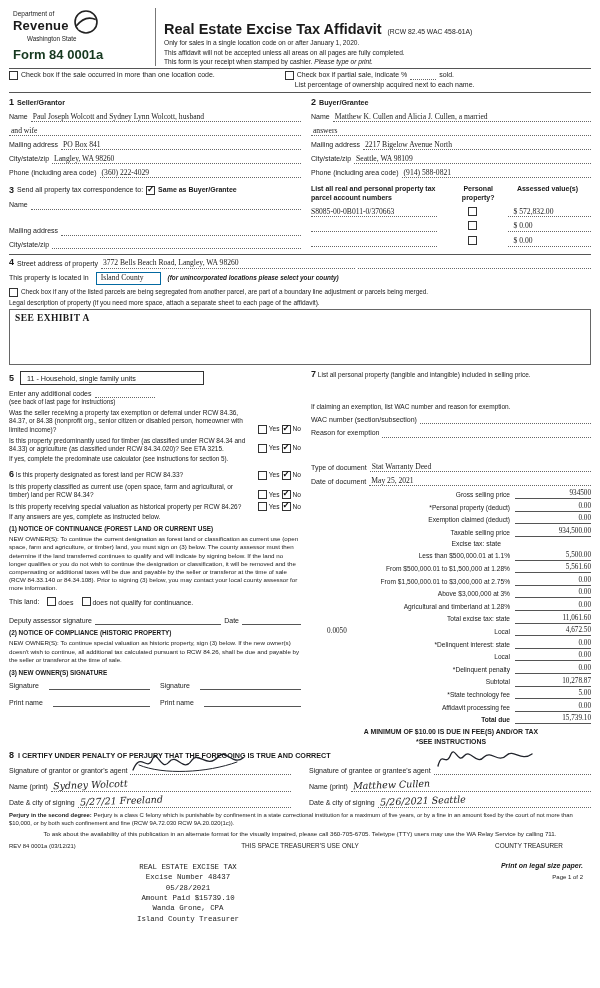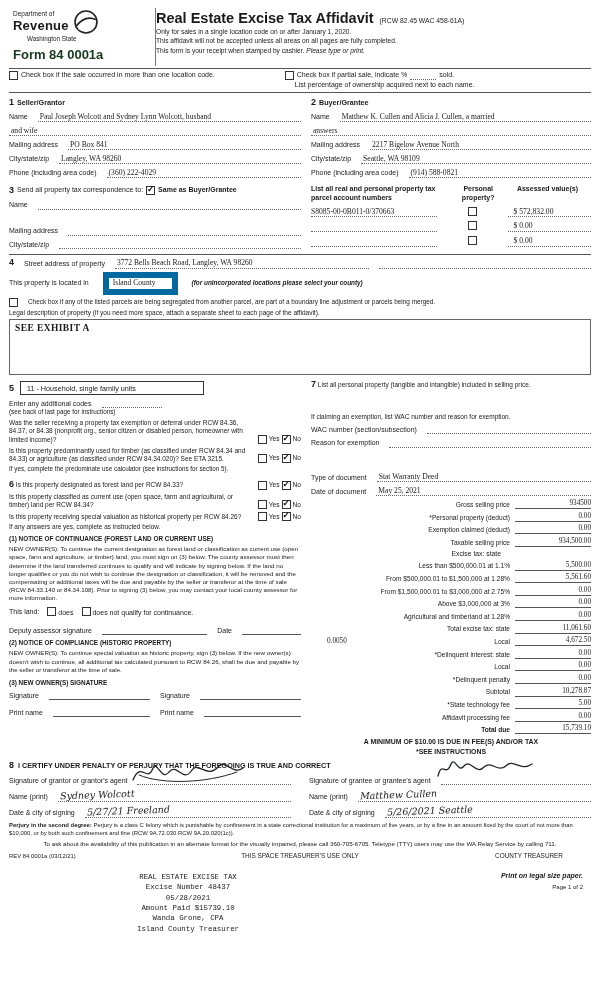--- a/index.html
+++ b/index.html
@@ -2,61 +2,61 @@
 <html><head>
 <meta charset="utf-8">
 <style>
   html,body{margin:0;padding:0;background:#fff}
   .page{width:600px;height:988px;box-sizing:border-box;position:relative;background:#fff;
         font-family:"Liberation Sans",sans-serif;font-size:7px;line-height:1.25;color:#1a1a1a;
         padding:6px 9px;overflow:hidden}
   .b{font-weight:bold}.i{font-style:italic}
   .hr{border-top:1px solid #555;margin:2px 0}
   
-  .header{display:flex;align-items:flex-start;padding-top:2px}
+  .header{display:flex;gap:8px;align-items:flex-end;padding-top:2px}
   .logo-block{width:138px;border-right:1px solid #777;padding:1px 4px 3px 4px;flex:none}
   .logo-row{display:flex;align-items:center;gap:4px}
   .dept-small{font-size:6.5px}
   .dept-big{font-size:13px;font-weight:bold;letter-spacing:.2px}
   .dept-state{font-size:6.3px;margin-left:14px}
   .logo{width:26px;height:26px;flex:none}
   .form-num{font-weight:bold;font-size:13px;margin-top:4px;color:#16381f}
   .title-block{flex:1;padding-top:1px}
   .main-title{font-size:14.5px;font-weight:bold}
   .title-ref{font-size:6.8px;margin-left:4px}
   .sub{font-size:6.6px;margin-top:1px}
   
   .cb{display:inline-block;width:7px;height:7px;border:1px solid #333;vertical-align:-1px;position:relative;flex:none;background:#fff}
   .cb.checked::after{content:"\2713";position:absolute;left:0px;top:-3px;font-size:9px;font-weight:bold;color:#111}
   .fill{flex:1;border-bottom:1px dotted #666;min-height:9px;padding:0 2px;display:flex;align-items:flex-end}
   .fill-solid{flex:1;border-bottom:1px solid #555;min-height:9px;padding:0 2px}
   .mini-fill{display:inline-block;width:26px;border-bottom:1px dotted #666;height:8px}
   .tv{font-family:"Liberation Serif",serif;font-size:7.6px;white-space:nowrap}
-  .field{display:flex;align-items:flex-end;gap:10px;margin-top:3.5px}
+  .field{display:flex;align-items:flex-end;gap:3px;margin-top:3.5px}
   .lbl{white-space:nowrap}
   
   .optrow{display:flex;gap:8px;margin:2px 0 1px 0}
   .opt-left{width:46%;display:flex;gap:3px;align-items:flex-start}
   .opt-right{flex:1}
   .opt-line{display:flex;gap:3px;align-items:flex-end}
   .opt-sub{margin-left:10px;margin-top:1px}
   
   .cols{display:flex;gap:10px}
   .cl{width:292px;flex:none}.cr{flex:1;min-width:0}
   .sechead{display:flex;align-items:baseline;gap:3px;margin-top:2px}
   .secnum{font-weight:bold;font-size:9px}
   .sectitle{font-weight:bold;font-size:7.2px}
   
   .pt-head{display:flex;gap:4px;font-weight:bold;margin-top:2px}
   .pt-c1{width:52%}.pt-c2{width:16%;text-align:center}.pt-c3{width:32%;text-align:center}
   .pt-row{display:flex;gap:16px;align-items:flex-end;margin-top:4px}
   .pt-row .pt-c1{border-bottom:1px dotted #666;min-height:9px}
   .pt-row .pt-c3{border-bottom:1px dotted #666;min-height:9px;text-align:left;padding-left:6px}
   
-  .locbox{display:inline-block;border:6px solid #0369a1;padding:0 16px 1px 4px;margin:0 4px}
+  .locbox{display:inline-block;border:1px solid #0369a1;padding:0 16px 1px 4px;margin:0 4px}
   .legalbox{border:1px solid #666;height:56px;margin-top:2px;padding:3px 5px;box-sizing:border-box}
   .legal-text{font-family:"Liberation Serif",serif;font-weight:bold;font-size:9.5px;letter-spacing:.4px}
   
   .qrow{display:flex;gap:4px;margin-top:3px;align-items:flex-end}
   .q{flex:1;font-size:6.5px}
   .yn{white-space:nowrap;display:flex;gap:2px;align-items:center;font-size:6.6px}
   .usecode{border:1px solid #333;padding:1.5px 6px;font-size:7.2px;display:inline-block;min-width:170px}
   .smallp{font-size:6.2px;line-height:1.32;margin-top:2px;text-align:left}
   .nothead{font-weight:bold;font-size:6.4px;margin-top:4px}
   

